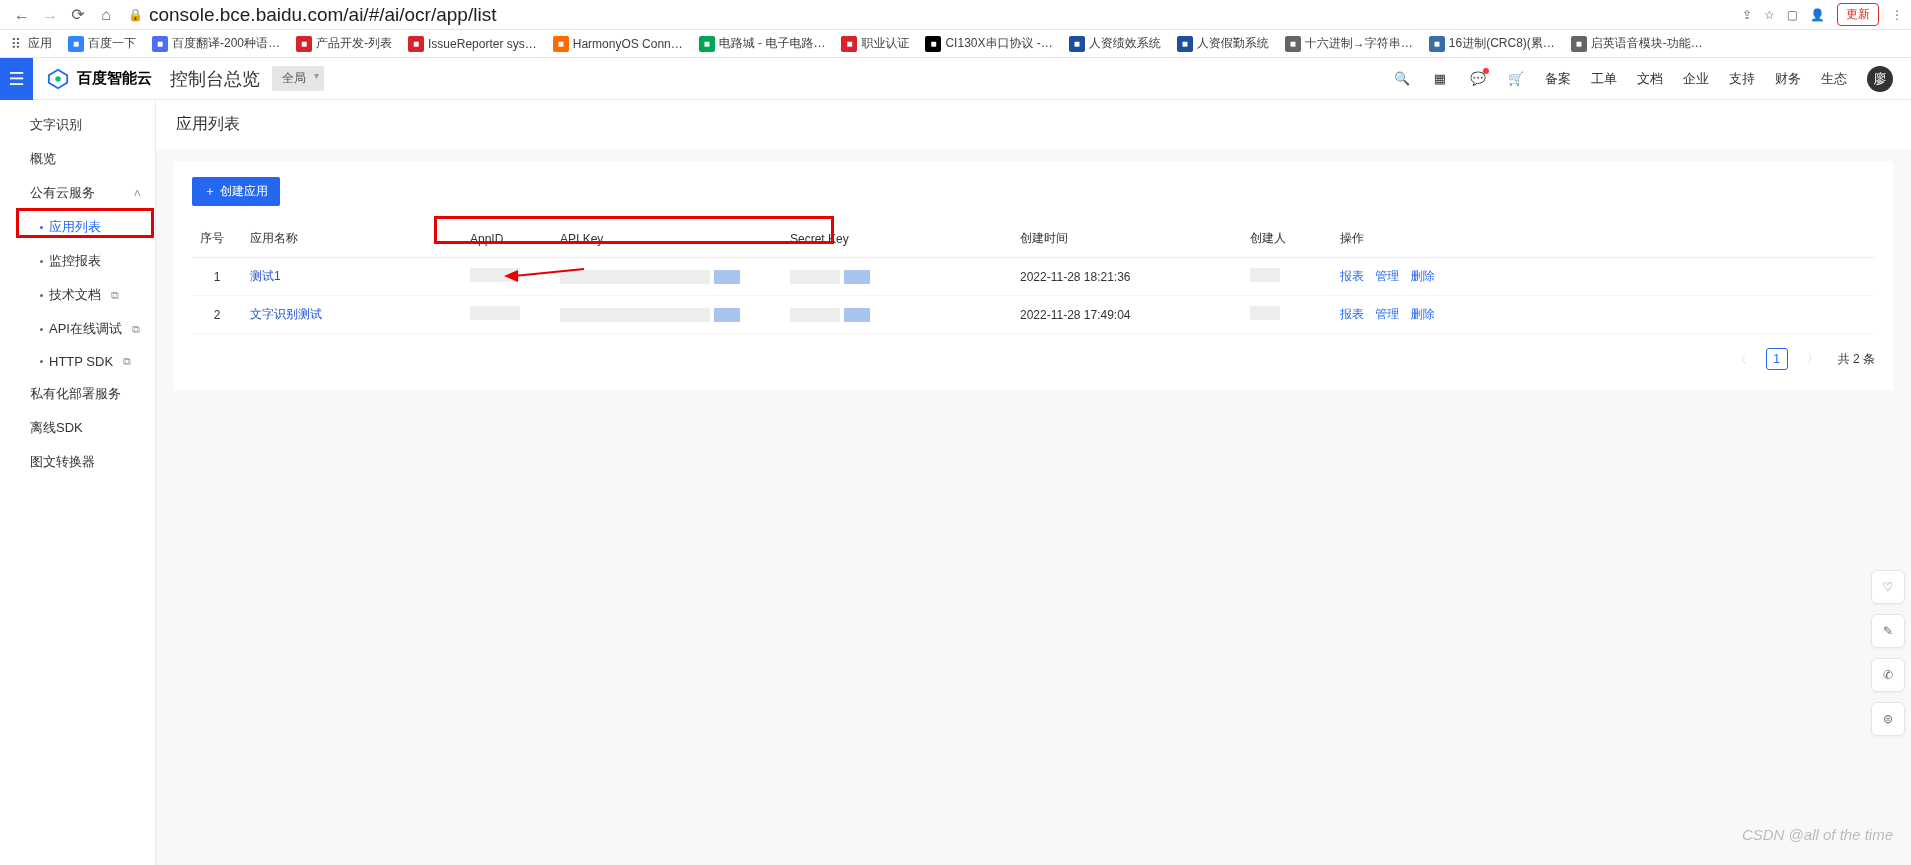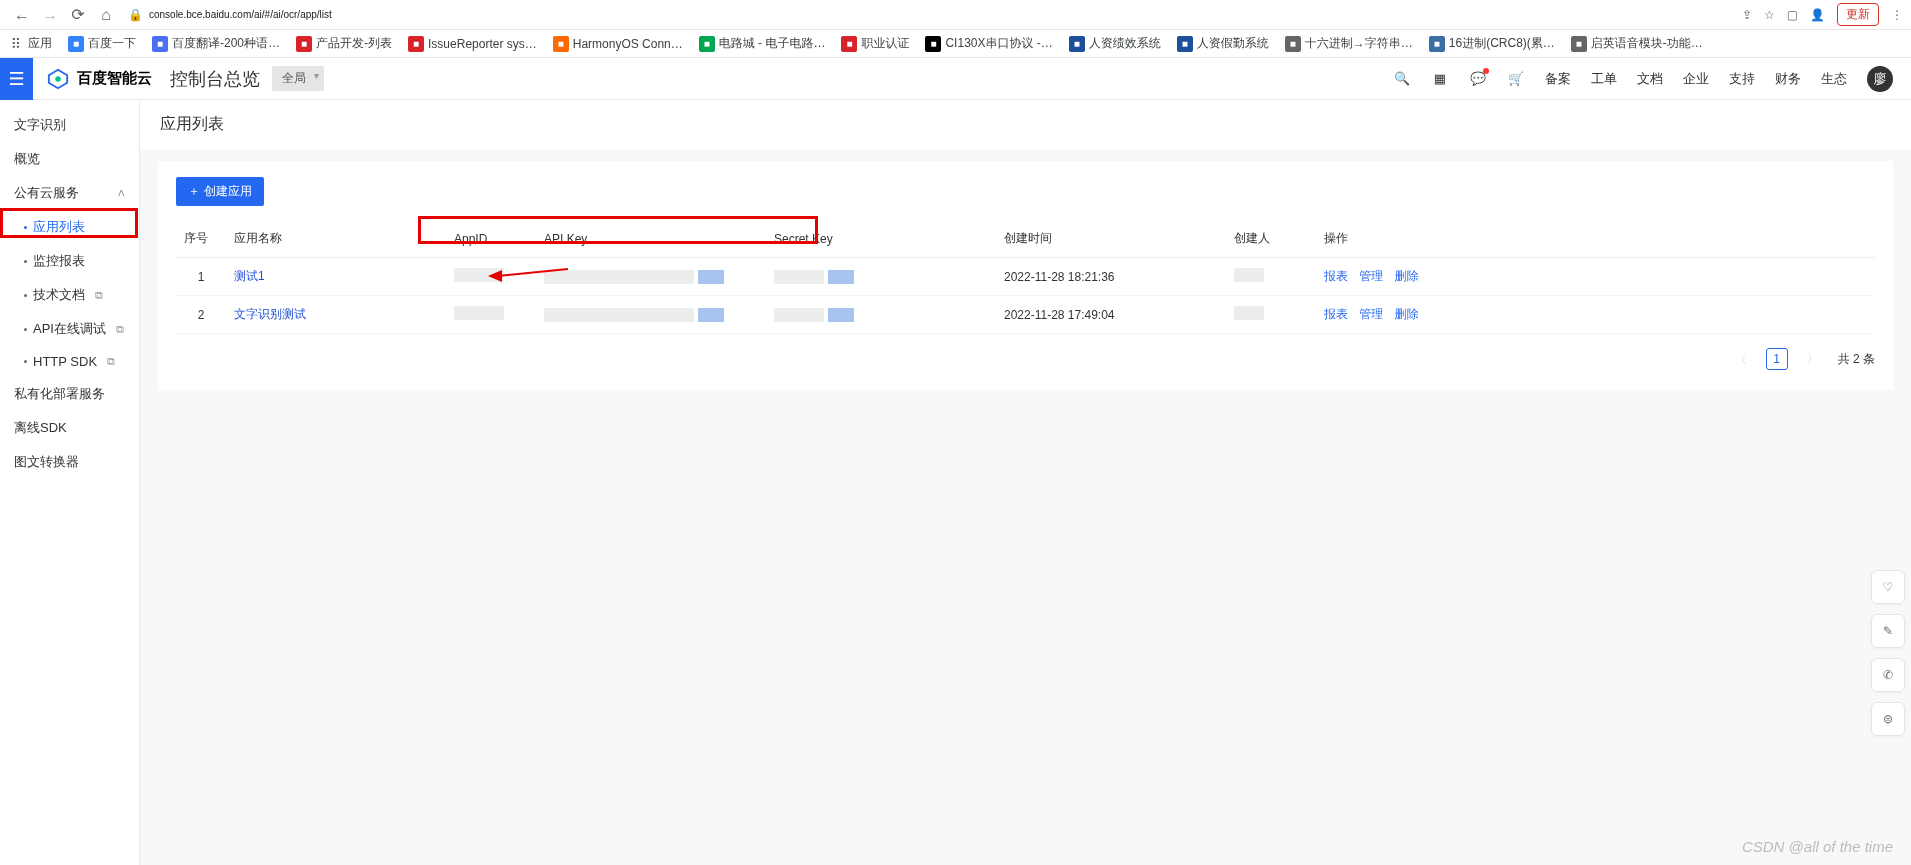--- a/index.html
+++ b/index.html
@@ -3,21 +3,21 @@
 <meta charset="utf-8">
 <style>
 * { margin:0; padding:0; box-sizing:border-box; font-family:"Microsoft YaHei","PingFang SC",Arial,sans-serif; }
 body { font-size:12px; color:#333; background:#fff; overflow:hidden; }
 
 
 .browser-bar { height:30px; display:flex; align-items:center; padding:0 8px; border-bottom:1px solid #e5e5e5; }
 .nav-btn { width:24px; height:24px; display:flex; align-items:center; justify-content:center; color:#5f6368; border-radius:12px; margin:0 2px; font-size:16px; }
 .url-box { flex:1; display:flex; align-items:center; margin:0 8px; }
 .lock-icon { color:#5f6368; margin-right:6px; }
-.url-text { color:#202124; font-size:10px; }
+.url-text { color:#202124; font-size:19px; }
 .br-right { display:flex; align-items:center; gap:12px; color:#5f6368; }
 .update-btn { border:1px solid #d93025; color:#d93025; padding:2px 8px; border-radius:4px; font-size:12px; }
 
 
 .bm-bar { height:28px; display:flex; align-items:center; padding:0 8px; border-bottom:1px solid #e5e5e5; overflow:hidden; }
 .bm-item { display:flex; align-items:center; gap:4px; margin-right:16px; font-size:12px; color:#3c4043; white-space:nowrap; }
 .bm-ico { width:16px; height:16px; border-radius:2px; display:inline-flex; align-items:center; justify-content:center; font-size:10px; color:#fff; }
 
 
 .hdr { height:42px; display:flex; align-items:center; border-bottom:1px solid #eaeaea; }
@@ -27,21 +27,21 @@
 .logo-txt { font-size:15px; font-weight:600; color:#000; }
 .scope { margin-left:18px; color:#333; font-size:18px; }
 .scope-sel { margin-left:12px; background:#e5e5e5; padding:4px 18px 4px 10px; border-radius:2px; color:#555; position:relative; }
 .scope-sel::after { content:"▾"; position:absolute; right:5px; color:#999; font-size:10px; }
 .hdr-right { margin-left:auto; display:flex; align-items:center; gap:20px; padding-right:18px; color:#333; font-size:13px; }
 .hdr-ico { width:18px; height:18px; color:#333; display:flex; align-items:center; justify-content:center; position:relative; }
 .badge-dot { position:absolute; top:-2px; right:-2px; width:6px; height:6px; background:#f33; border-radius:50%; }
 .avatar { width:26px; height:26px; border-radius:50%; background:#333; color:#fff; display:flex; align-items:center; justify-content:center; font-size:13px; }
 
 
-.body { display:flex; height:calc(100vh - 100px); }
+.body { display:flex; height:calc(100vh - 100px);padding-left:16px; }
 .sidebar { width:140px; border-right:1px solid #eaeaea; padding-top:8px; font-size:13px; }
 .sb-hd { padding:8px 14px; color:#333; }
 .sb-item { padding:8px 14px; color:#333; display:flex; align-items:center; justify-content:space-between; }
 .sb-sub { padding:8px 14px 8px 24px; color:#333; display:flex; align-items:center; gap:6px; }
 .sb-sub.active { color:#2468f2; }
 .sb-sub .dot { width:3px; height:3px; background:#666; border-radius:50%; }
 .sb-sub.active .dot { background:#2468f2; }
 .red-box { position:absolute; border:3px solid #e60000; pointer-events:none; }
 .link-ico { font-size:11px; color:#999; margin-left:4px; }
 
@@ -67,21 +67,21 @@
 .pager { display:flex; justify-content:flex-end; align-items:center; gap:14px; margin-top:14px; color:#333; }
 .pg-btn { width:22px; height:22px; display:flex; align-items:center; justify-content:center; color:#ccc; }
 .pg-cur { border:1px solid #2468f2; color:#2468f2; border-radius:3px; }
 
 .arrow-ann { position:absolute; left:262px; top:8px; pointer-events:none; }
 .arrow-ann svg { width:80px; height:20px; }
 
 .float-btns { position:fixed; right:6px; top:570px; display:flex; flex-direction:column; gap:10px; }
 .float-btn { width:34px; height:34px; border:1px solid #e5e5e5; border-radius:6px; background:#fff; display:flex; align-items:center; justify-content:center; color:#666; box-shadow:0 1px 3px rgba(0,0,0,.05); }
 
-.watermark { position:fixed; right:18px; bottom:10px; color:rgba(0,0,0,.25); font-size:15px; font-style:italic; }
+.watermark { position:fixed; right:18px; bottom:22px; color:rgba(0,0,0,.25); font-size:15px; font-style:italic; }
 </style>
 </head>
 <body>
 
 <div class="browser-bar">
   <div class="nav-btn">←</div>
   <div class="nav-btn" style="color:#bdbdbd">→</div>
   <div class="nav-btn">⟳</div>
   <div class="nav-btn">⌂</div>
   <div class="url-box">

